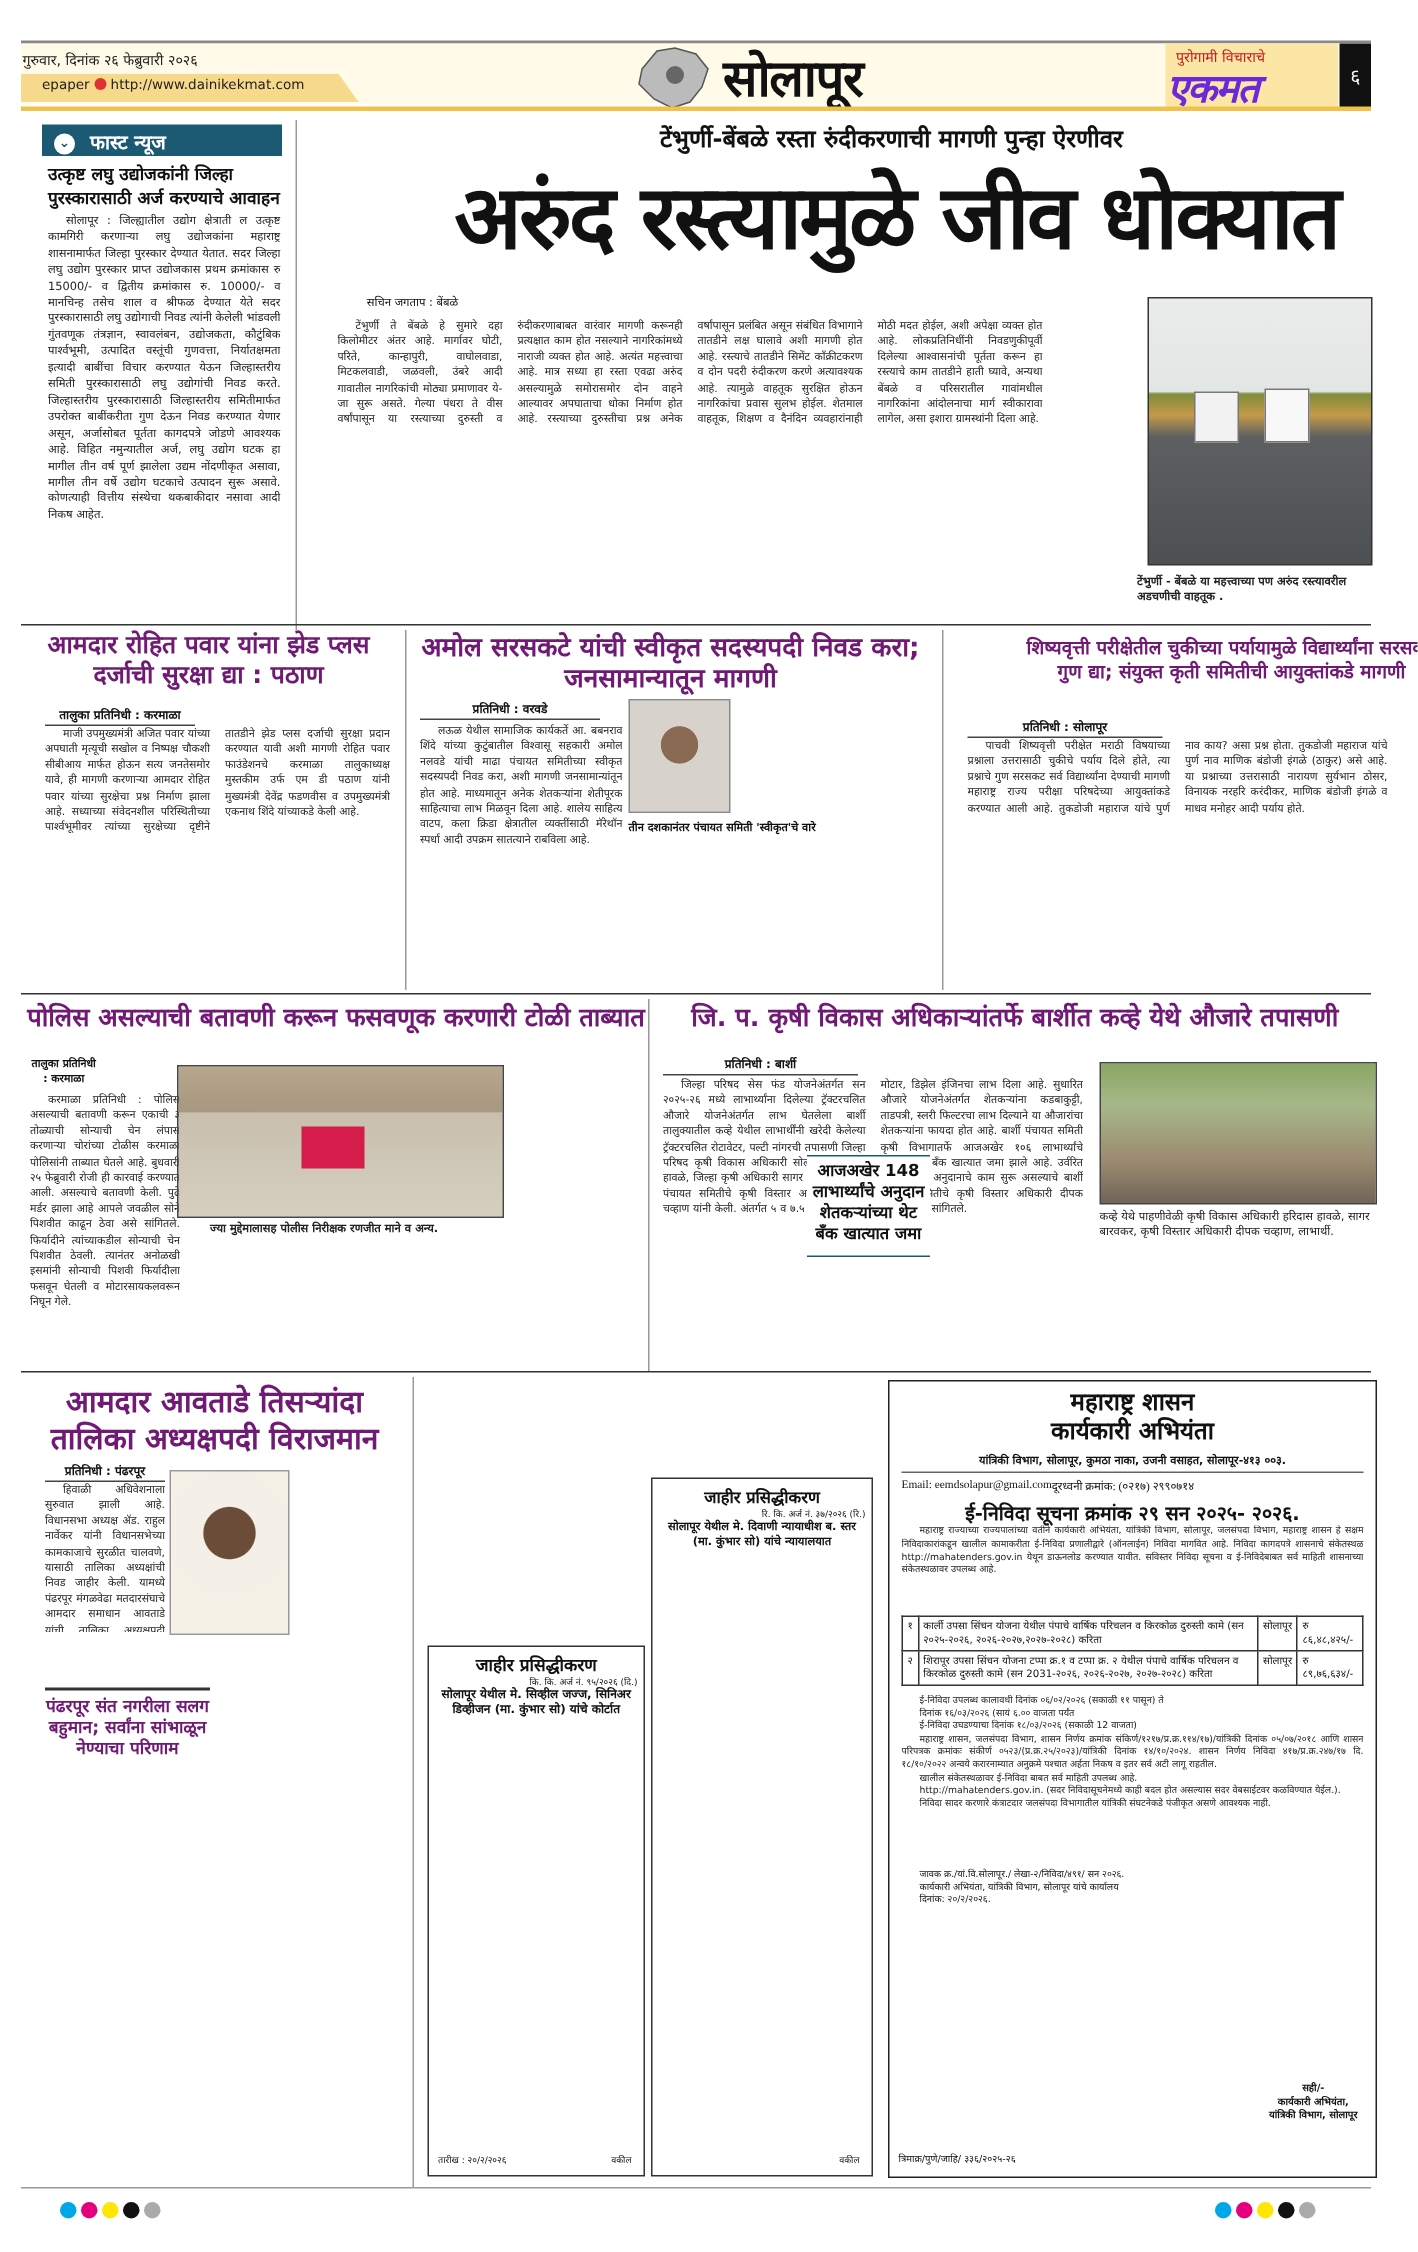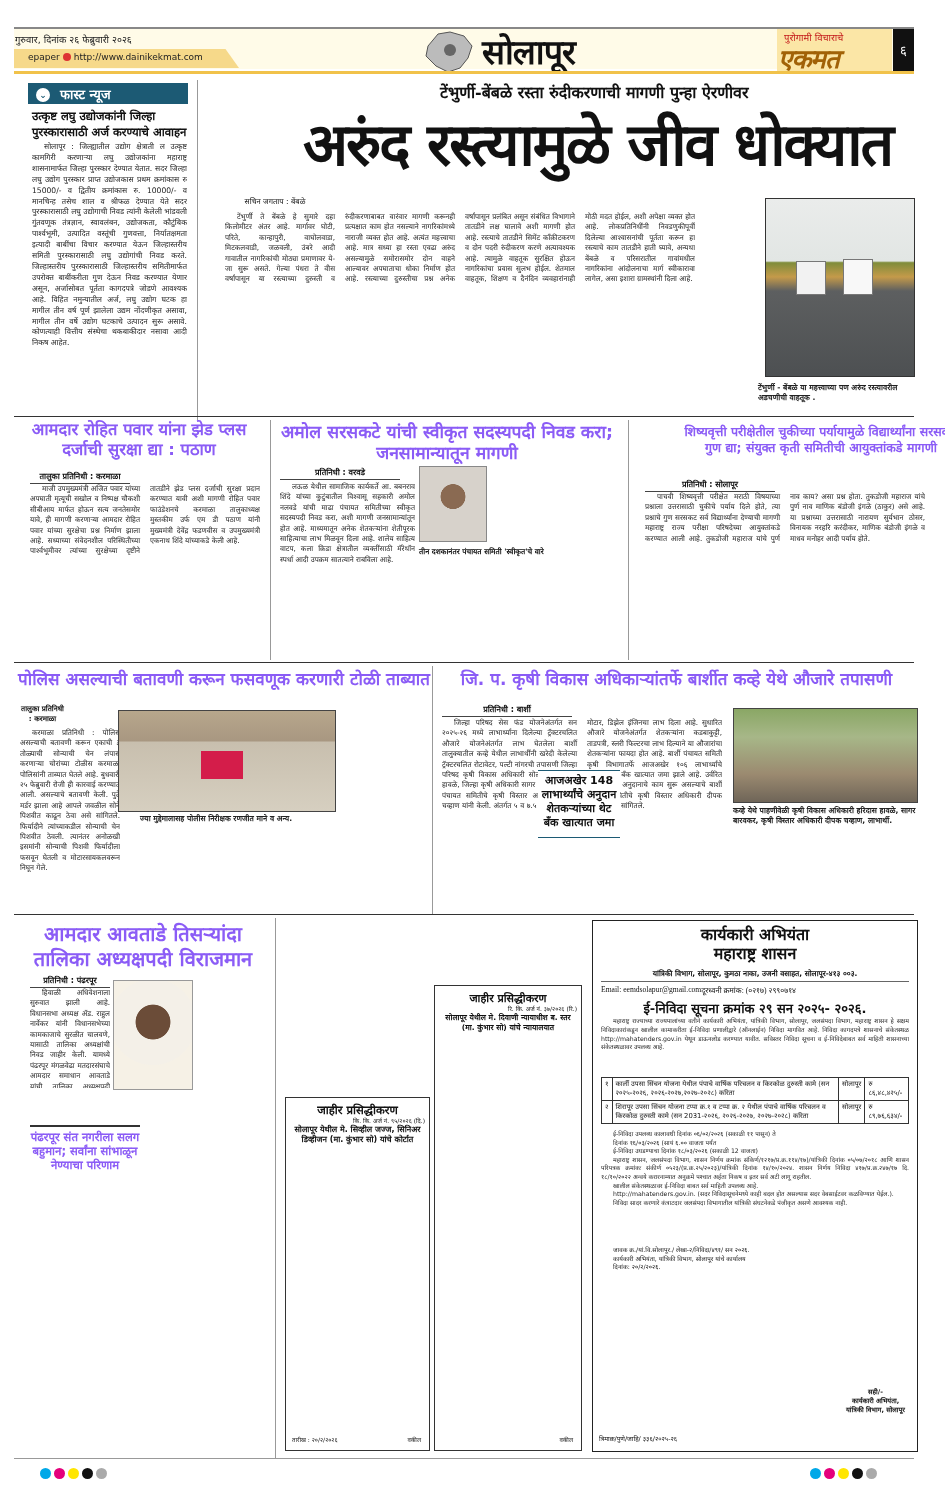--- a/index.html
+++ b/index.html
@@ -1,34 +1,34 @@
 <!DOCTYPE html>
 <html><head>
 <meta charset="utf-8">
 <style>
   *{box-sizing:border-box;margin:0;padding:0}
   body{width:945px;height:1501px;background:#fff;font-family:"DejaVu Sans",sans-serif;color:#111;position:relative;overflow:hidden}
   .abs{position:absolute}
   .txt{font-size:7.2px;line-height:10.4px;color:#222;text-align:justify;overflow:hidden}
   .txt p{text-indent:12px}
   .byline{font-size:8px;font-weight:bold;text-align:center;border-bottom:1px solid #444;padding-bottom:2px;margin-bottom:3px}
-  .head-serif{font-family:"DejaVu Sans",sans-serif;font-weight:bold;text-align:center;color:#8b5cf6}
+  .head-serif{font-family:"DejaVu Sans",sans-serif;font-weight:bold;text-align:center;color:#701a75}
   .rule{position:absolute;height:1px;background:#555}
   .vrule{position:absolute;width:1px;background:#999}
   
   .mast-top{top:27px;left:14px;width:900px;height:2px;background:#888}
   .mast{top:29px;left:14px;width:900px;height:40px;background:#fffbe8}
   .date{top:33px;left:15px;font-size:9.5px;color:#222}
   .epaper{top:49px;left:14px;width:225px;height:19px;background:#f6d98a;clip-path:polygon(0 0,94% 0,100% 100%,0 100%);font-size:9px;padding:3px 0 0 14px;color:#222}
   .epaper .pin{display:inline-block;width:8px;height:8px;border-radius:50%;background:#d33;margin:0 3px 0 3px;vertical-align:-1px}
   .logo-map{top:28px;left:420px;width:60px;height:46px}
   .solapur{top:28px;left:482px;font-size:34px;font-weight:bold;letter-spacing:-1px;color:#111}
   .lokmat-box{top:29px;left:777px;width:115px;height:43px;background:#fbe6a6}
   .tagline{top:31px;left:784px;font-size:9.5px;color:#c41b1b}
-  .lokmat{top:40px;left:778px;font-size:26px;font-weight:bold;font-style:italic;color:#a16207;letter-spacing:-1px}
+  .lokmat{top:40px;left:778px;font-size:26px;font-weight:bold;font-style:italic;color:#6d28d9;letter-spacing:-1px}
   .pageno{top:29px;left:893px;width:21px;height:43px;background:#111;color:#fff;font-size:13px;text-align:center;padding-top:12px}
   .mast-bot{top:71px;left:14px;width:900px;height:3px;background:#f1c24a}
   
   .fast{top:83px;left:28px;width:160px;height:21px;background:#1c5a74;color:#fff;font-size:13px;font-weight:bold;padding:2px 0 0 8px}
   .fast .chev{display:inline-block;width:14px;height:14px;border-radius:50%;background:#fff;color:#1c5a74;font-size:9px;text-align:center;line-height:14px;margin-right:10px;vertical-align:1px}
   .sub-head{top:81px;left:440px;font-size:16px;font-weight:bold;color:#111}
   .main-head{top:113px;left:250px;width:695px;font-size:59px;font-weight:900;letter-spacing:-2px;color:#111;line-height:64px}
   .caption{font-size:7.6px;text-align:left;line-height:10px;color:#222}
   .reg-dots{top:1464px;height:12px}
   .dot{display:inline-block;width:11px;height:11px;border-radius:50%;margin-right:3px}
@@ -126,21 +126,21 @@
 
 <div class="abs head-serif" style="top:668px;left:434px;width:485px;font-size:17px;line-height:22px">जि. प. कृषी विकास अधिकाऱ्यांतर्फे बार्शीत कव्हे येथे औजारे तपासणी</div>
 <div class="abs" style="top:703px;left:442px;width:130px">
     <div class="byline">प्रतिनिधी : बार्शी</div>
   </div>
 <div class="abs txt" style="top:718px;left:442px;width:280px;height:190px;column-count:2;column-gap:10px">
     <p>जिल्हा परिषद सेस फंड योजनेअंतर्गत सन २०२५-२६ मध्ये लाभार्थ्यांना दिलेल्या ट्रॅक्टरचलित औजारे योजनेअंतर्गत लाभ घेतलेला बार्शी तालुक्यातील कव्हे येथील लाभार्थींनी खरेदी केलेल्या ट्रॅक्टरचलित रोटावेटर, पल्टी नांगरची तपासणी जिल्हा परिषद कृषी विकास अधिकारी सोलापूरचे हरिदास हावळे, जिल्हा कृषी अधिकारी सागर बारवकर, बार्शी पंचायत समितीचे कृषी विस्तार अधिकारी दीपक चव्हाण यांनी केली. अंतर्गत ५ व ७.५ एचपी पाणबुडी मोटार, डिझेल इंजिनचा लाभ दिला आहे. सुधारित औजारे योजनेअंतर्गत शेतकऱ्यांना कडबाकुट्टी, ताडपत्री, स्लरी फिल्टरचा लाभ दिल्याने या औजारांचा शेतकऱ्यांना फायदा होत आहे. बार्शी पंचायत समिती कृषी विभागातर्फे आजअखेर १०६ लाभार्थ्यांचे अनुदान थेट बँक खात्यात जमा झाले आहे. उर्वरित लाभार्थ्यांच्या अनुदानाचे काम सुरू असल्याचे बार्शी पंचायत समितीचे कृषी विस्तार अधिकारी दीपक चव्हाण यांनी सांगितले.</p>
   </div>
 <div class="abs" style="top:770px;left:538px;width:82px;height:68px;background:#fff;border-top:1px solid #1c5a74;border-bottom:1px solid #1c5a74;font-size:11px;font-weight:bold;line-height:14px;text-align:center;padding-top:3px;color:#111">आजअखेर 148 लाभार्थ्यांचे अनुदान शेतकऱ्यांच्या थेट बँक खात्यात जमा</div>
 <div class="abs" style="top:708px;left:733px;width:185px;height:95px;border:1px solid #444;background:linear-gradient(180deg,#8aa765 0%,#a7b788 30%,#9b8a70 70%,#6f6558 100%)"></div>
-<div class="abs caption" style="top:806px;left:733px;width:185px;font-weight:bold">कव्हे येथे पाहणीवेळी कृषी विकास अधिकारी हरिदास हावळे, सागर बारवकर, कृषी विस्तार अधिकारी दीपक चव्हाण, लाभार्थी.</div>
+<div class="abs caption" style="top:806px;left:733px;width:185px;font-weight:normal">कव्हे येथे पाहणीवेळी कृषी विकास अधिकारी हरिदास हावळे, सागर बारवकर, कृषी विस्तार अधिकारी दीपक चव्हाण, लाभार्थी.</div>
 <div class="rule" style="top:914px;left:14px;width:900px;background:#333"></div>
 
 <div class="abs head-serif" style="top:922px;left:14px;width:258px;font-size:20px;line-height:25px">आमदार आवताडे तिसऱ्यांदा तालिका अध्यक्षपदी विराजमान</div>
 <div class="abs" style="top:974px;left:30px;width:80px">
     <div class="byline">प्रतिनिधी : पंढरपूर</div>
   </div>
 <div class="abs txt" style="top:988px;left:30px;width:80px;height:100px">
     <p>हिवाळी अधिवेशनाला सुरुवात झाली आहे. विधानसभा अध्यक्ष ॲड. राहुल नार्वेकर यांनी विधानसभेच्या कामकाजाचे सुरळीत चालवणे, यासाठी तालिका अध्यक्षांची निवड जाहीर केली. यामध्ये पंढरपूर मंगळवेढा मतदारसंघाचे आमदार समाधान आवताडे यांची तालिका अध्यक्षपदी निवड झाली आहे. आल्यानंतर पहिल्यांदा आमदार समाधान आवताडे यांची तालिका अध्यक्षपदी निवड झाली होती. त्यानंतर दुसऱ्यांदा व आता तिसऱ्यांदा त्यांची निवड झाली आहे.</p>
   </div>
 <div class="abs" style="top:980px;left:113px;width:80px;height:110px;background:radial-gradient(circle at 50% 38%,#6b4c38 0 22%,#f4f0e8 23% 55%,#f6f1e6 56% 100%);border:1px solid #999"></div>
@@ -170,22 +170,22 @@
   <div style="font-size:11px;font-weight:bold;text-align:center">जाहीर प्रसिद्धीकरण</div>
   <div style="font-size:6px;text-align:right">रि. कि. अर्ज नं. ३७/२०२६ (रि.)</div>
   <div style="font-size:7.6px;font-weight:bold;text-align:center;line-height:10px">सोलापूर येथील मे. दिवाणी न्यायाधीश ब. स्तर (मा. कुंभार सो) यांचे न्यायालयात</div>
   <div class="txt" style="margin-top:6px;height:380px;font-size:5.5px;line-height:7.4px">
       <p>&nbsp;</p>
     </div>
   <div style="font-size:6px;position:absolute;bottom:6px;right:8px">वकील</div>
 </div>
 
 <div class="abs ad-box" style="top:920px;left:592px;width:326px;height:532px;border:1.5px solid #222;padding:4px 8px">
+  <div style="font-size:16px;font-weight:bold;text-align:center;line-height:19px">महाराष्ट्र शासन</div>
   <div style="font-size:16px;font-weight:bold;text-align:center;line-height:19px">कार्यकारी अभियंता</div>
-  <div style="font-size:16px;font-weight:bold;text-align:center;line-height:19px">महाराष्ट्र शासन</div>
   <div style="font-size:7.4px;font-weight:bold;text-align:center;margin-top:5px;border-bottom:1px solid #666;padding-bottom:3px">यांत्रिकी विभाग, सोलापूर, कुमठा नाका, उजनी वसाहत, सोलापूर-४१३ ००३.</div>
   <div style="display:flex;justify-content:flex-start;font-size:7.6px;margin-top:3px;font-family:Liberation Serif, serif">
     <span>Email: eemdsolapur@gmail.com</span>
     <span>दूरध्वनी क्रमांक: (०२१७) २९९०७१४</span>
   </div>
   <div style="font-size:13px;font-weight:bold;text-align:center;margin-top:4px">ई-निविदा सूचना क्रमांक २९ सन २०२५- २०२६.</div>
   <div class="txt" style="font-size:6.2px;line-height:8.8px;height:52px">
       <p>महाराष्ट्र राज्याच्या राज्यपालांच्या वतीने कार्यकारी अभियंता, यांत्रिकी विभाग, सोलापूर, जलसंपदा विभाग, महाराष्ट्र शासन हे सक्षम निविदाकारांकडून खालील कामाकरीता ई-निविदा प्रणालीद्वारे (ऑनलाईन) निविदा मागवित आहे. निविदा कागदपत्रे शासनाचे संकेतस्थळ http://mahatenders.gov.in येथून डाऊनलोड करण्यात यावीत. सविस्तर निविदा सूचना व ई-निविदेबाबत सर्व माहिती शासनाच्या संकेतस्थळावर उपलब्ध आहे.</p>
     </div>
   <table class="tender" style="margin-top:8px">

